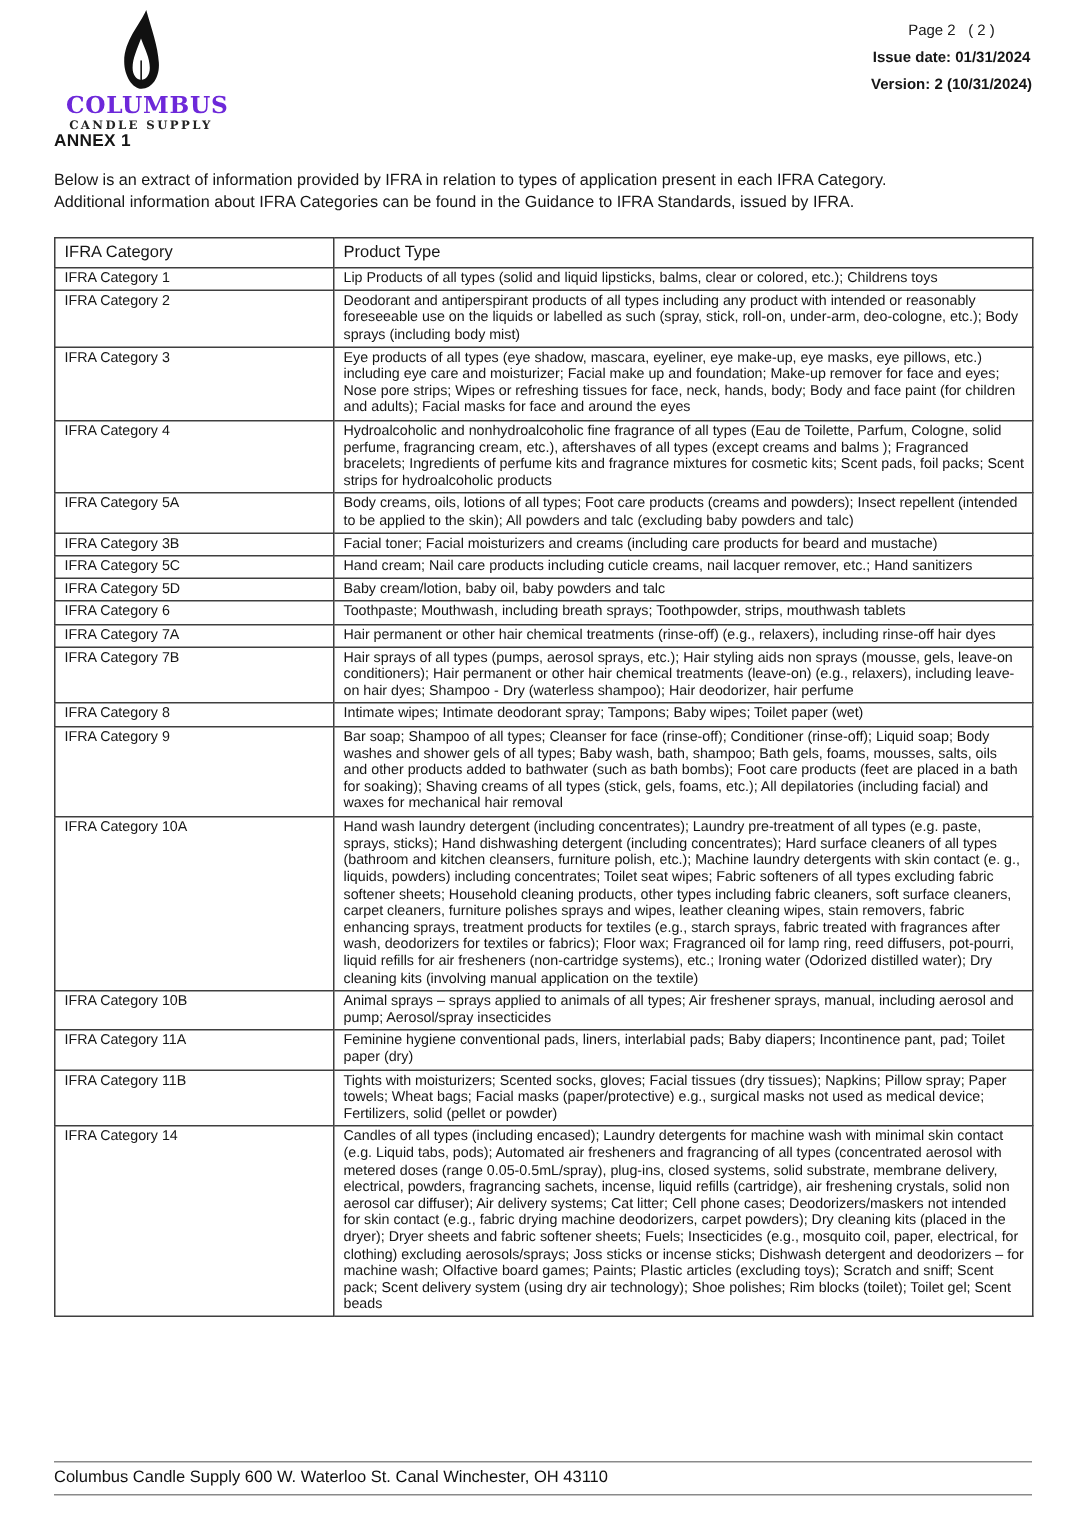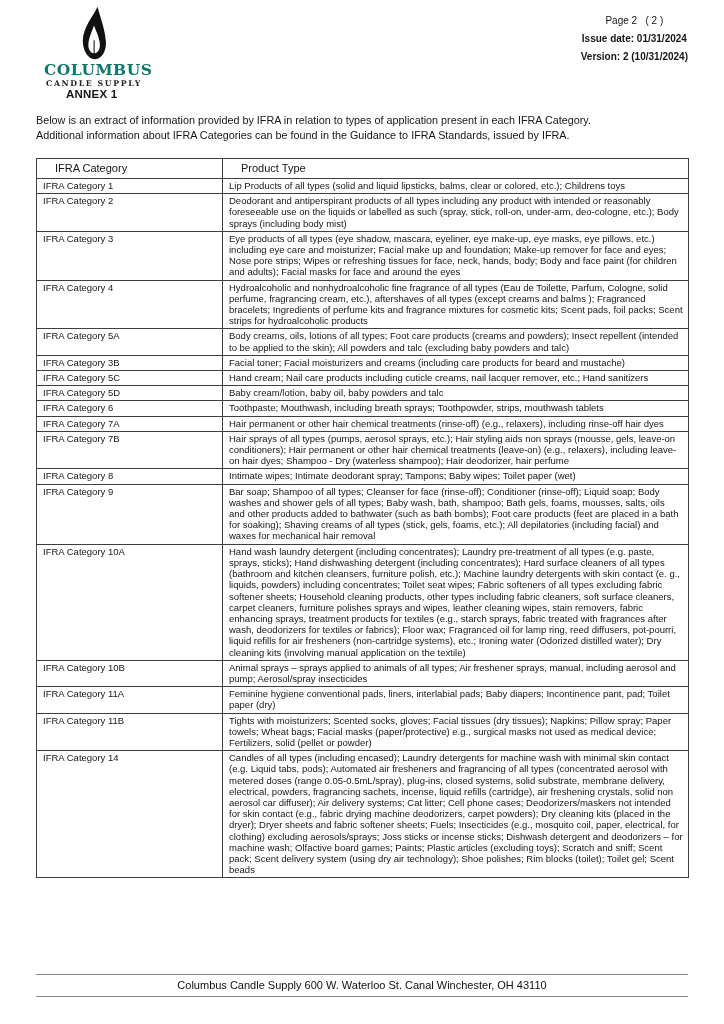--- a/index.html
+++ b/index.html
@@ -12,52 +12,52 @@
     font-family:"Liberation Sans", sans-serif;
     color:#161616;
     overflow:hidden;
   }
 
   
   .logo { position:absolute; top:6px; left:44px; width:100px; text-align:center; }
   .logo svg { display:block; margin:0 auto; }
   .logo-name {
     font-family:"DejaVu Serif", serif; font-weight:700;
-    font-size:15.5px; letter-spacing:0.5px; line-height:1.05; color:#0f766e;
+    font-size:15.5px; letter-spacing:0.5px; line-height:1.05; color:#6d28d9;
   }
   .logo-sub {
     font-family:"DejaVu Serif", serif; font-weight:700;
     font-size:7.8px; letter-spacing:1.6px; color:#222; margin-top:1px;
   }
 
   
   .meta { position:absolute; top:12px; right:36px; text-align:center; font-size:10px; line-height:1.8; }
   .meta .m1 { font-weight:400; white-space:pre; }
   .meta .m2, .meta .m3 { font-weight:700; }
 
   
-  .annex { position:absolute; top:88px; left:36px; font-size:11.5px; font-weight:700; letter-spacing:0.2px;margin-left:30px; }
+  .annex { position:absolute; top:88px; left:36px; font-size:11.5px; font-weight:700; letter-spacing:0.2px; }
   .intro { position:absolute; top:113px; left:36px; width:656px; font-size:10.8px; line-height:1.42; }
 
   
   .tbl-wrap { position:absolute; top:158px; left:36px; width:652px; }
   table { border-collapse:collapse; width:652px; table-layout:fixed; }
   th, td { border:1px solid #3f3f3f; vertical-align:top; text-align:left; }
   th {
-    font-weight:400; font-size:11px; padding:3px 6px 4px 18px;
+    font-weight:400; font-size:11px; padding:3px 6px 4px 6px;
   }
   td { font-size:9.5px; line-height:11.2px; padding:1px 5px 2px 6px; }
   col.c1 { width:186px; }
   col.c2 { width:466px; }
 
   
   .footer {
     position:absolute; top:974px; left:36px; width:652px;
     border-top:1px solid #8a8a8a; border-bottom:1px solid #8a8a8a;
-    text-align:center; font-size:11px; padding:4px 0 5px 0; color:#101010;
+    font-size:11px; padding:4px 0 5px 0; color:#101010;
   }
 </style>
 </head>
 <body>
 
 <div class="page">
 
   <div class="logo">
     <span>
       <svg viewBox="0 0 60 80" width="42" height="56" aria-hidden="true">

